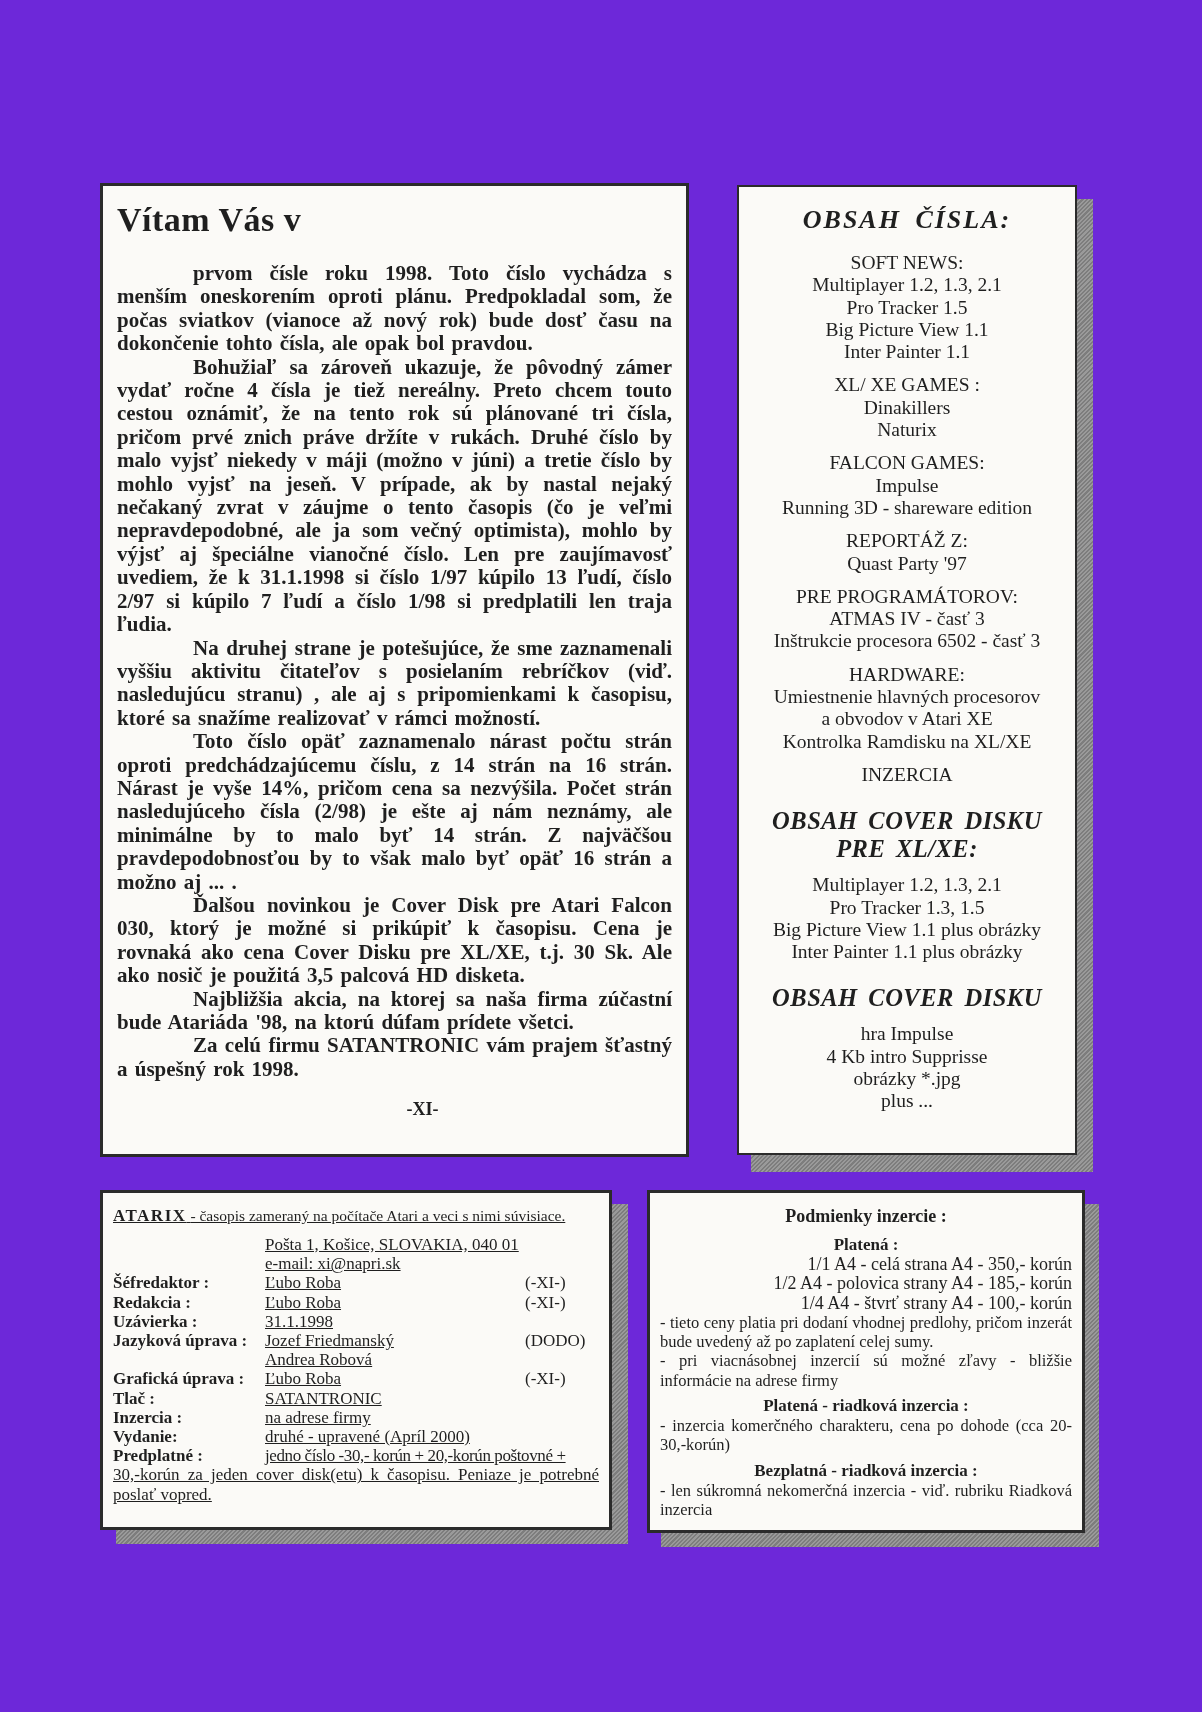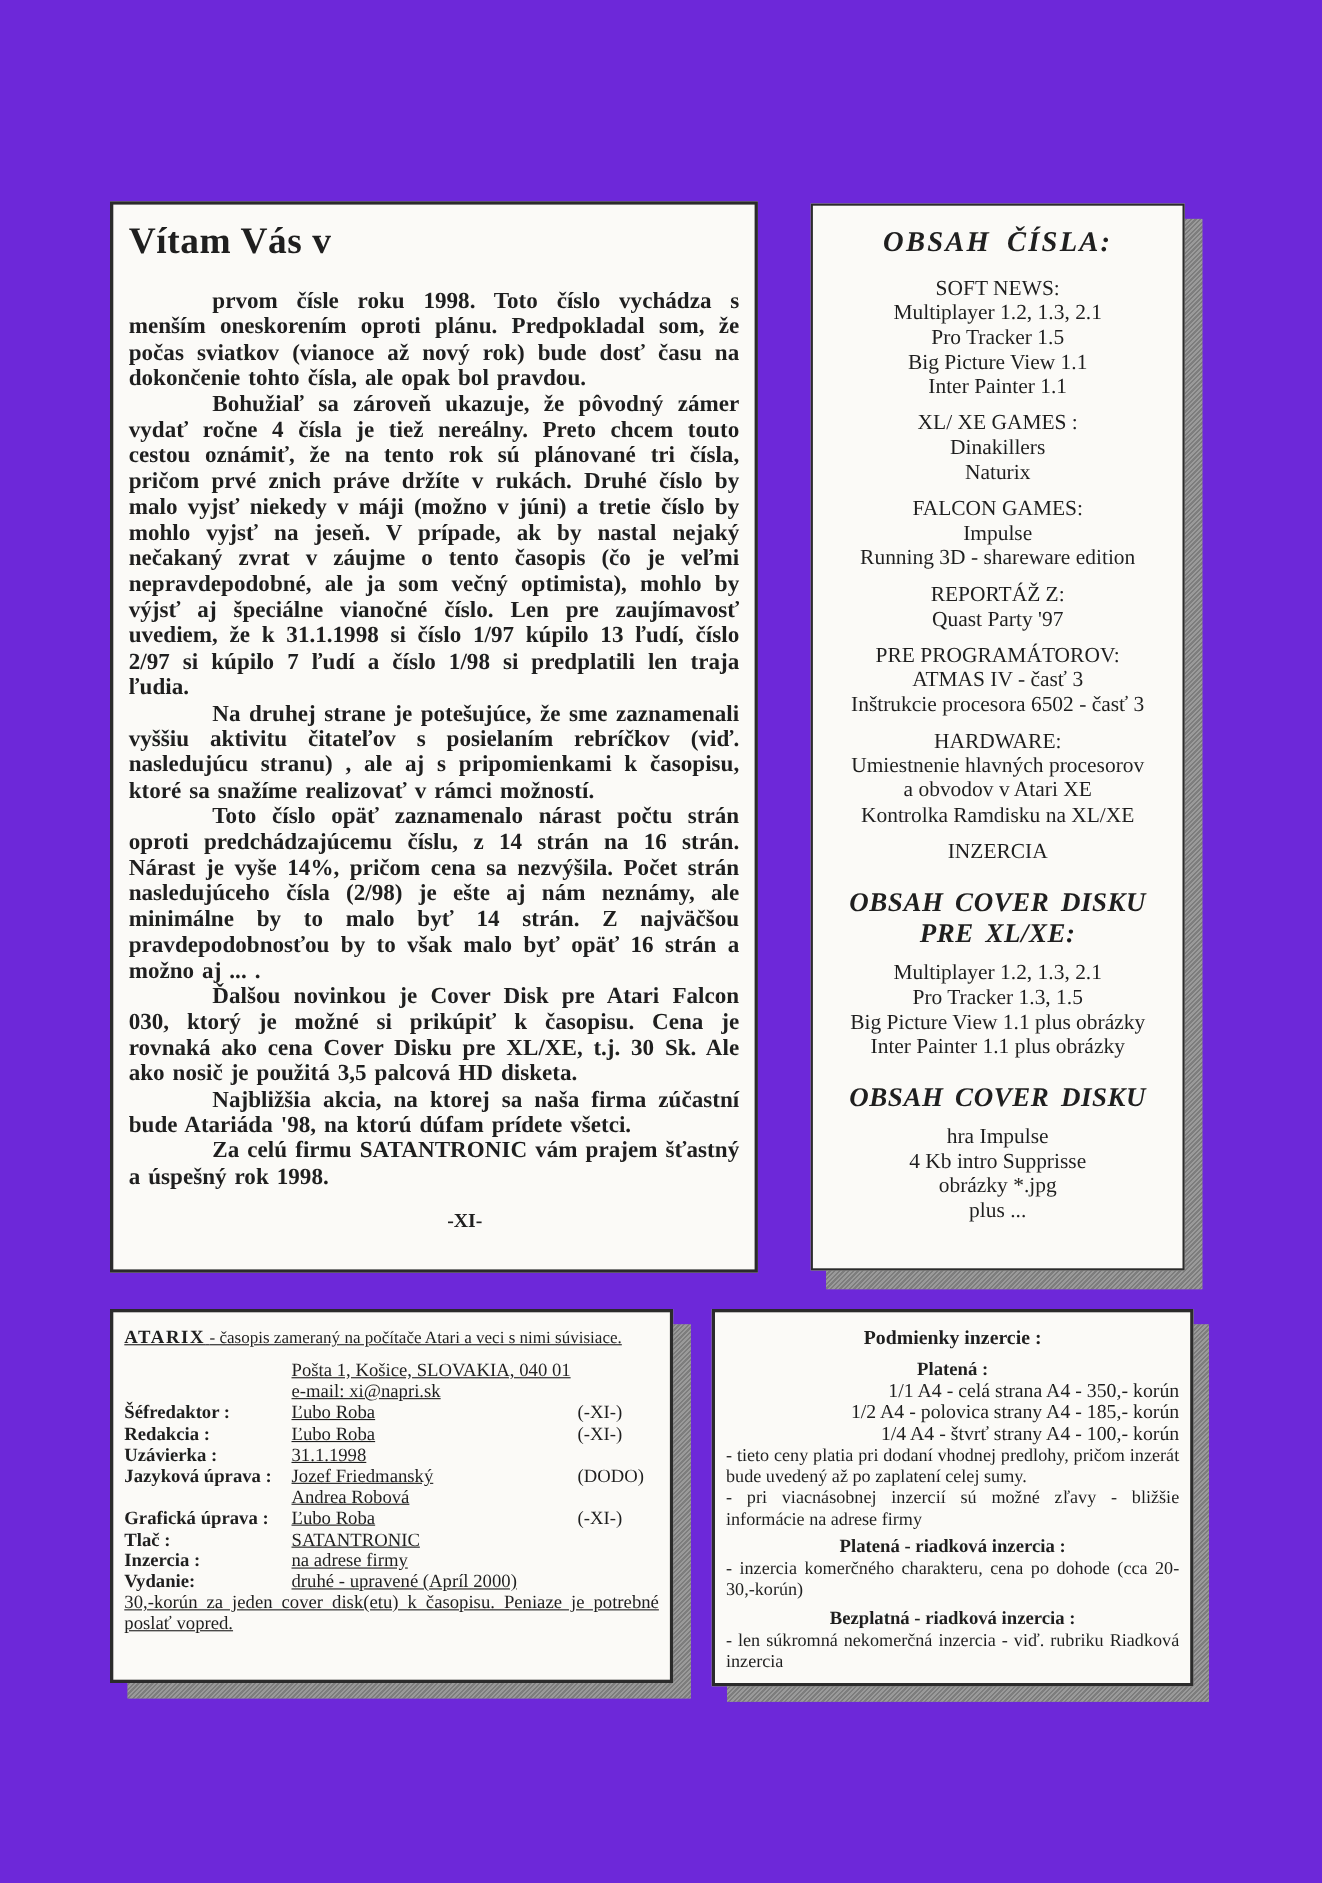--- a/index.html
+++ b/index.html
@@ -233,20 +233,24 @@
         <div class="imp-row">
           <span class="imp-label">Inzercia :</span><span class="imp-value">na adrese firmy</span>
           <span class="imp-note"></span>
         </div>
 
         <div class="imp-row">
           <span class="imp-label">Vydanie:</span><span class="imp-value">druhé - upravené (Apríl 2000)</span>
           <span class="imp-note"></span>
         </div>
 
+        <div class="imp-row">
+          <span class="imp-label">Predplatné :</span><span class="imp-value tight">jedno číslo -30,- korún + 20,-korún poštovné +</span>
+          <span class="imp-note"></span>
+        </div>
       </div>
     <p class="imp-footer">30,-korún za jeden cover disk(etu) k časopisu. Peniaze je potrebné poslať vopred.</p>
   </div>
 
   <div class="shadow ads-sh"></div>
   <div class="box ads">
     <div class="ads-title">Podmienky inzercie :</div>
     <div>
 
         <div class="ads-line head">Platená :</div>

